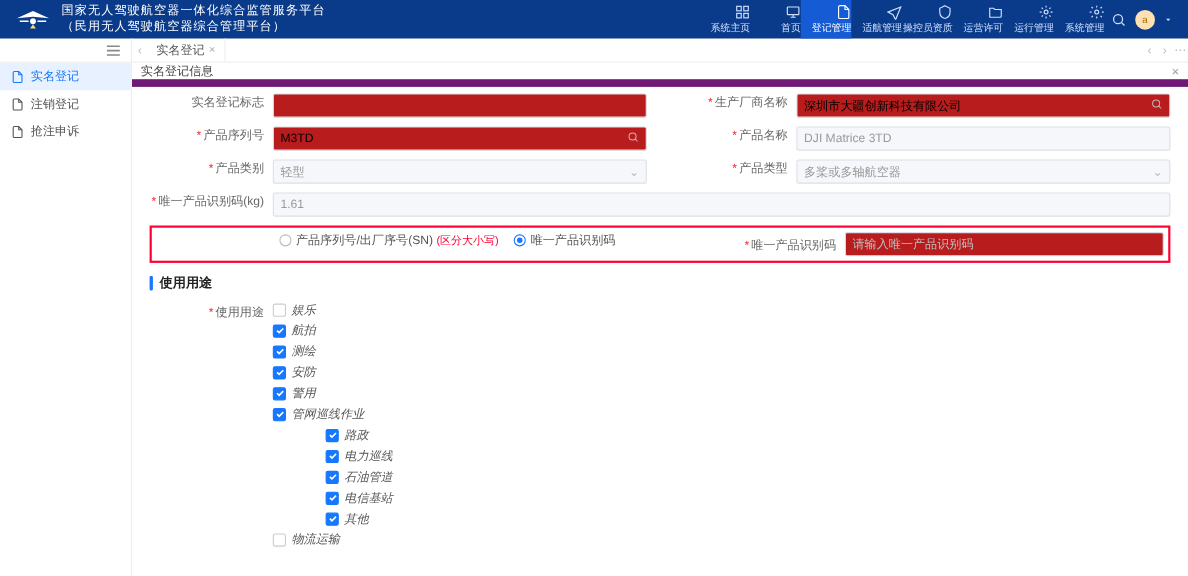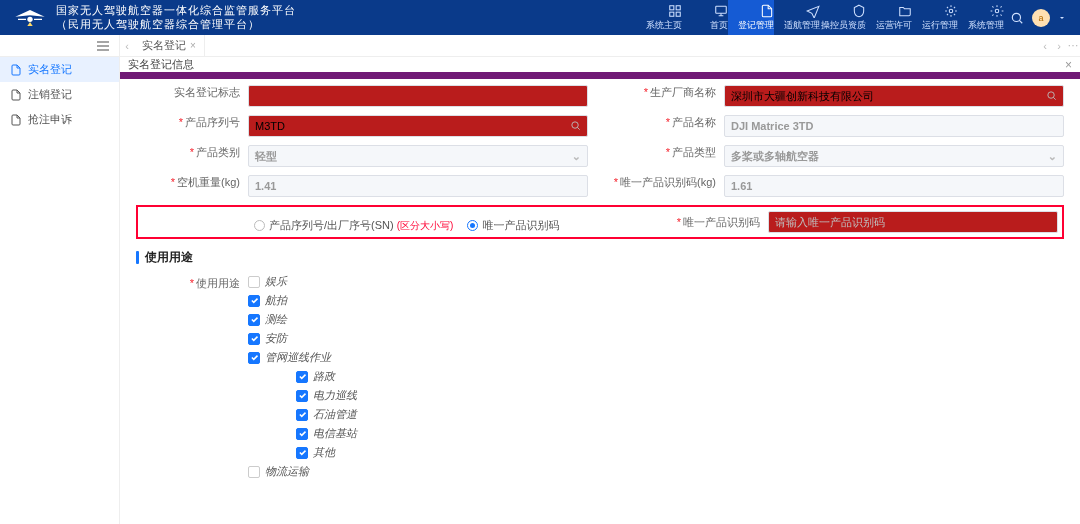--- a/index.html
+++ b/index.html
@@ -38,25 +38,25 @@
   .form-scroll { flex: 1; overflow: auto; padding: 6px 16px 12px 16px; }
 
   .section-title { display: flex; align-items: center; gap: 6px; font-size: 12px; color: #222; margin: 6px 0 8px 0; font-weight: 600; }
   .section-bar { width: 3px; height: 13px; background: #1677ff; border-radius: 1px; }
 
   .form-row { display: flex; gap: 24px; margin-bottom: 8px; }
   .form-item { flex: 1; display: flex; align-items: flex-start; }
   .form-label { width: 112px; text-align: right; padding-right: 8px; color: #666; font-size: 11px; }
   .form-label .req { color: #f5222d; margin-right: 2px; }
   .form-control { flex: 1; height: 22px; border: 1px solid #dcdfe6; border-radius: 2px; display: flex; align-items: center; padding: 0 6px; font-size: 11px; color: #333; background: #b91c1c; position: relative; }
-  .form-control.disabled { background: #f5f7fa; color: #999; font-weight: bold; }
+  .form-control.disabled { background: #f5f7fa; color: #999; }
   .form-control input { border: none; outline: none; width: 100%; font-size: 11px; background: transparent; }
   .control-icon { color: #bbb; font-size: 11px; position: absolute; right: 6px; }
 
-  .sn-row { border: 2px solid #f03; padding: 4px 4px; display: flex; align-items:flex-end; margin-bottom: 10px; }
+  .sn-row { border: 2px solid #f03; padding: 4px 4px; display: flex; align-items:flex-start; margin-bottom: 10px; }
   .sn-left { flex:1; display:flex; align-items:center; padding-left: 112px; }
   .radio { width: 11px; height: 11px; border: 1px solid #bbb; border-radius: 50%; margin-right: 4px; display:inline-flex; align-items:center; justify-content:center; }
   .radio.checked { border-color:#1677ff; }
   .radio.checked::after { content:""; width:5px; height:5px; background:#1677ff; border-radius:50%; }
   .radio-label { margin-right: 14px; font-size: 11px; color:#555; display:inline-flex; align-items:center; }
   .sn-hint { color:#f03; font-size:10px; }
   .sn-right { flex:1; display:flex; align-items:center; }
   .sn-right .form-control input::placeholder { color:#bfbfbf; }
 
   
@@ -268,26 +268,20 @@
           <div class="form-label"><span class="req">*</span><span>产品类型</span></div>
           <div class="form-control disabled">
               <span>多桨或多轴航空器</span>
               <span class="control-icon">⌄</span>
             </div>
         </div>
       </div>
 
       <div class="form-row">
         <div class="form-item">
-          <div class="form-label"><span class="req">*</span><span>空机重量(kg)</span></div>
-          <div class="form-control disabled">
-              <span>1.41</span>
-            </div>
-        </div>
-        <div class="form-item">
           <div class="form-label"><span class="req">*</span><span>唯一产品识别码(kg)</span></div>
           <div class="form-control disabled">
               <span>1.61</span>
             </div>
         </div>
       </div>
 
       <div class="sn-row">
         <div class="sn-left">
           <label class="radio-label"><span class="radio"></span><span>产品序列号/出厂序号(SN)</span>&nbsp;<span class="sn-hint">(区分大小写)</span></label>
@@ -339,20 +333,28 @@
                 </svg>
               </span>
               <span>安防</span>
             </div>
             <div class="tree-node lvl1">
               <span class="ck checked">
                 <svg viewBox="0 0 24 24" fill="none" stroke="#fff" stroke-width="4">
                   <path d="M5 12l5 5L20 7"></path>
                 </svg>
               </span>
+              <span>警用</span>
+            </div>
+            <div class="tree-node lvl1">
+              <span class="ck checked">
+                <svg viewBox="0 0 24 24" fill="none" stroke="#fff" stroke-width="4">
+                  <path d="M5 12l5 5L20 7"></path>
+                </svg>
+              </span>
               <span>管网巡线作业</span>
             </div>
             <div class="tree-node lvl2">
               <span class="ck checked">
                 <svg viewBox="0 0 24 24" fill="none" stroke="#fff" stroke-width="4">
                   <path d="M5 12l5 5L20 7"></path>
                 </svg>
               </span>
               <span>路政</span>
             </div>

